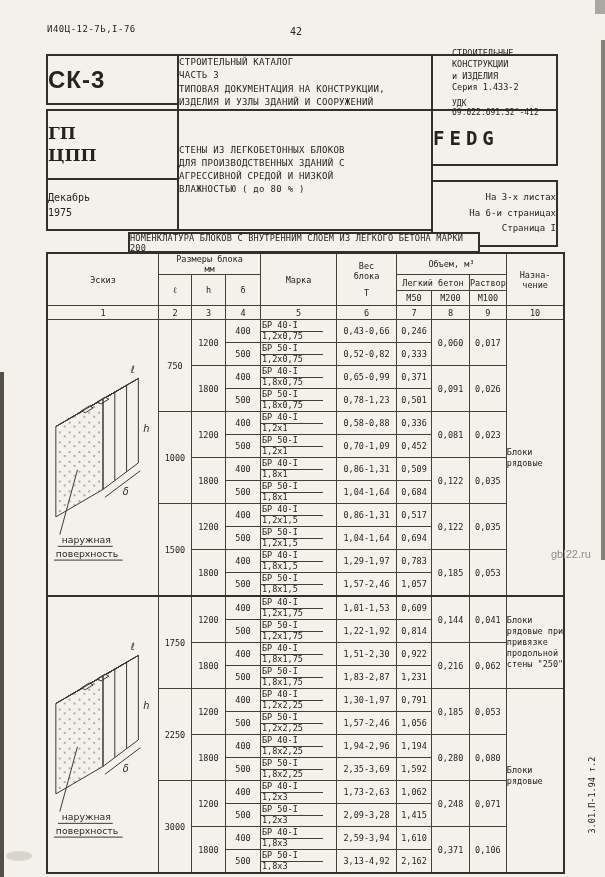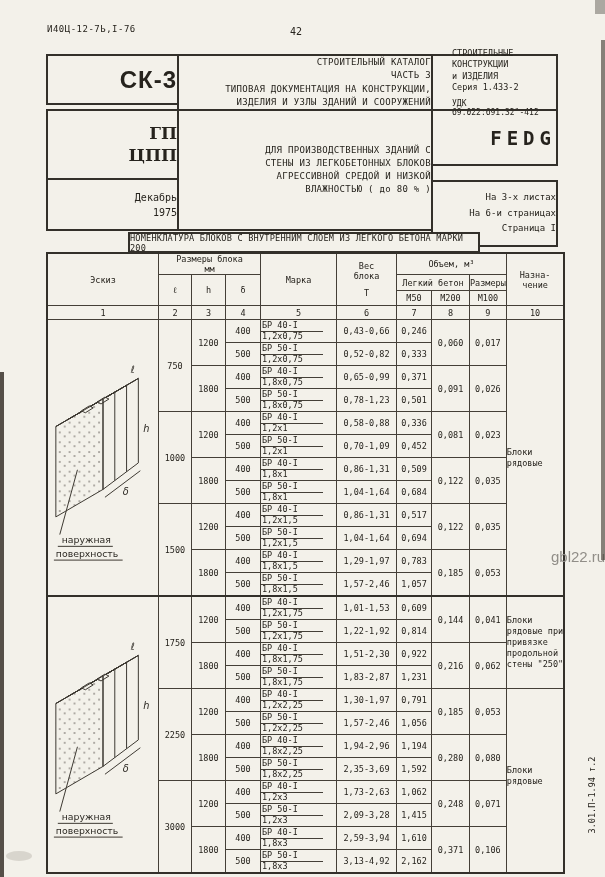--- a/index.html
+++ b/index.html
@@ -2,21 +2,21 @@
 <html><head>
 <meta charset="utf-8">
 <style>
   html,body{margin:0;padding:0;}
   body{width:605px;height:877px;background:#e8e5de;font-family:"DejaVu Sans Mono",monospace;}
   .page{position:relative;width:605px;height:877px;background:#f3f1ea;overflow:hidden;color:#26231d;}
   .abs{position:absolute;}
   .doc-code{left:47px;top:24px;font-size:9px;letter-spacing:.5px;}
   .page-num{left:290px;top:26px;font-size:10px;}
   
-  .tb{position:absolute;border:2px solid #33302a;box-sizing:border-box;display:flex;flex-direction:column;align-items:flex-end;justify-content:center;text-align:center;}
+  .tb{position:absolute;border:2px solid #33302a;box-sizing:border-box;display:flex;flex-direction:column;align-items:flex-start;justify-content:center;text-align:center;}
   .b-sk3{left:46px;top:54px;width:133px;height:51px;}
   .b-cat{left:177px;top:54px;width:256px;height:57px;}
   .b-org{left:431px;top:54px;width:127px;height:57px;align-items:flex-start;text-align:left;padding-left:19px;}
   .b-gp{left:46px;top:109px;width:133px;height:71px;}
   .b-date{left:46px;top:178px;width:133px;height:53px;}
   .b-subj{left:177px;top:109px;width:256px;height:122px;}
   .b-fedg{left:431px;top:109px;width:127px;height:57px;}
   .b-sheets{left:431px;top:180px;width:127px;height:67px;align-items:flex-end;text-align:left;padding-left:23px;}
   .sk3-text{font-family:"Liberation Sans",sans-serif;font-weight:bold;font-size:24px;letter-spacing:1px;}
   .cat-line,.subj-line{font-size:9px;line-height:1.45;letter-spacing:.3px;}
@@ -40,21 +40,21 @@
   .mk{padding:1px 2px 0 5px;text-align:left;line-height:1.1;}
   .fr-top{display:inline-block;border-bottom:1px solid #443f37;padding:0 8px 1px 1px;min-width:70%;}
   .fr-bot{display:block;padding-left:1px;}
   .sec{border-top:2px solid #33302a !important;}
   .purpose{font-size:8px;text-align:left;vertical-align:middle;padding:2px 1px 2px 3px;line-height:1.3;}
   .purpose.low{vertical-align:top;padding-top:76px;}
   .sketch{vertical-align:top;}
   .sketch svg{display:block;margin:20px auto 0;}
   svg text{font-family:"DejaVu Sans",sans-serif;font-size:9.5px;fill:#2c2923;}
   svg text.dim{font-style:italic;font-size:10px;}
-  .watermark{left:551px;top:548px;font-family:"Liberation Sans",sans-serif;font-size:15px;color:#918e88;}
+  .watermark{left:551px;top:548px;font-family:"Liberation Sans",sans-serif;font-size:11px;color:#918e88;}
   .side-code{left:536px;top:790px;width:112px;font-size:8.5px;transform:rotate(-90deg);transform-origin:center;text-align:center;}
   .edge-left{left:0;top:372px;width:4px;height:505px;background:#38332b;opacity:.85;}
   .edge-right{left:601px;top:40px;width:4px;height:520px;background:#49443b;opacity:.65;}
   .corner-tr{left:595px;top:0;width:10px;height:14px;background:#55504a;opacity:.45;}
   .smudge{left:6px;top:851px;width:26px;height:10px;background:#9a958c;opacity:.3;border-radius:50%;}
 </style>
 </head>
 <body>
 
 <div class="page">
@@ -80,22 +80,22 @@
   </div>
   <div class="tb b-gp">
     <div class="gp-text">ГП</div>
     <div class="gp-text">ЦПП</div>
   </div>
   <div class="tb b-date">
     <div class="date-line">Декабрь</div>
     <div class="date-line">1975</div>
   </div>
   <div class="tb b-subj">
+    <div class="subj-line">СТЕНЫ ИЗ ЛЕГКОБЕТОННЫХ БЛОКОВ</div>
     <div class="subj-line">ДЛЯ ПРОИЗВОДСТВЕННЫХ ЗДАНИЙ С</div>
-    <div class="subj-line">СТЕНЫ ИЗ ЛЕГКОБЕТОННЫХ БЛОКОВ</div>
     <div class="subj-line">АГРЕССИВНОЙ СРЕДОЙ И НИЗКОЙ</div>
     <div class="subj-line">ВЛАЖНОСТЬЮ ( до 80 % )</div>
   </div>
   <div class="tb b-fedg">
     <div class="fedg-text">FEDG</div>
   </div>
   <div class="tb b-sheets">
     <div class="sheet-line">На 3-х листах</div>
     <div class="sheet-line">На 6-и страницах</div>
     <div class="sheet-line">Страница I</div>
@@ -133,21 +133,21 @@
         <td class="hd" rowspan="3">
           <div>Назна-</div>
           <div>чение</div>
         </td>
       </tr>
       <tr class="h2">
         <td class="hd" rowspan="2">ℓ</td>
         <td class="hd" rowspan="2">h</td>
         <td class="hd" rowspan="2">δ</td>
         <td class="hd" colspan="2">Легкий бетон</td>
-        <td class="hd">Размеры</td>
+        <td class="hd">Раствор</td>
       </tr>
       <tr class="h3">
         <td class="hd">М50</td>
         <td class="hd">М200</td>
         <td class="hd">М100</td>
       </tr>
       <tr class="numrow">
         <td>1</td>
         <td>2</td>
         <td>3</td>

